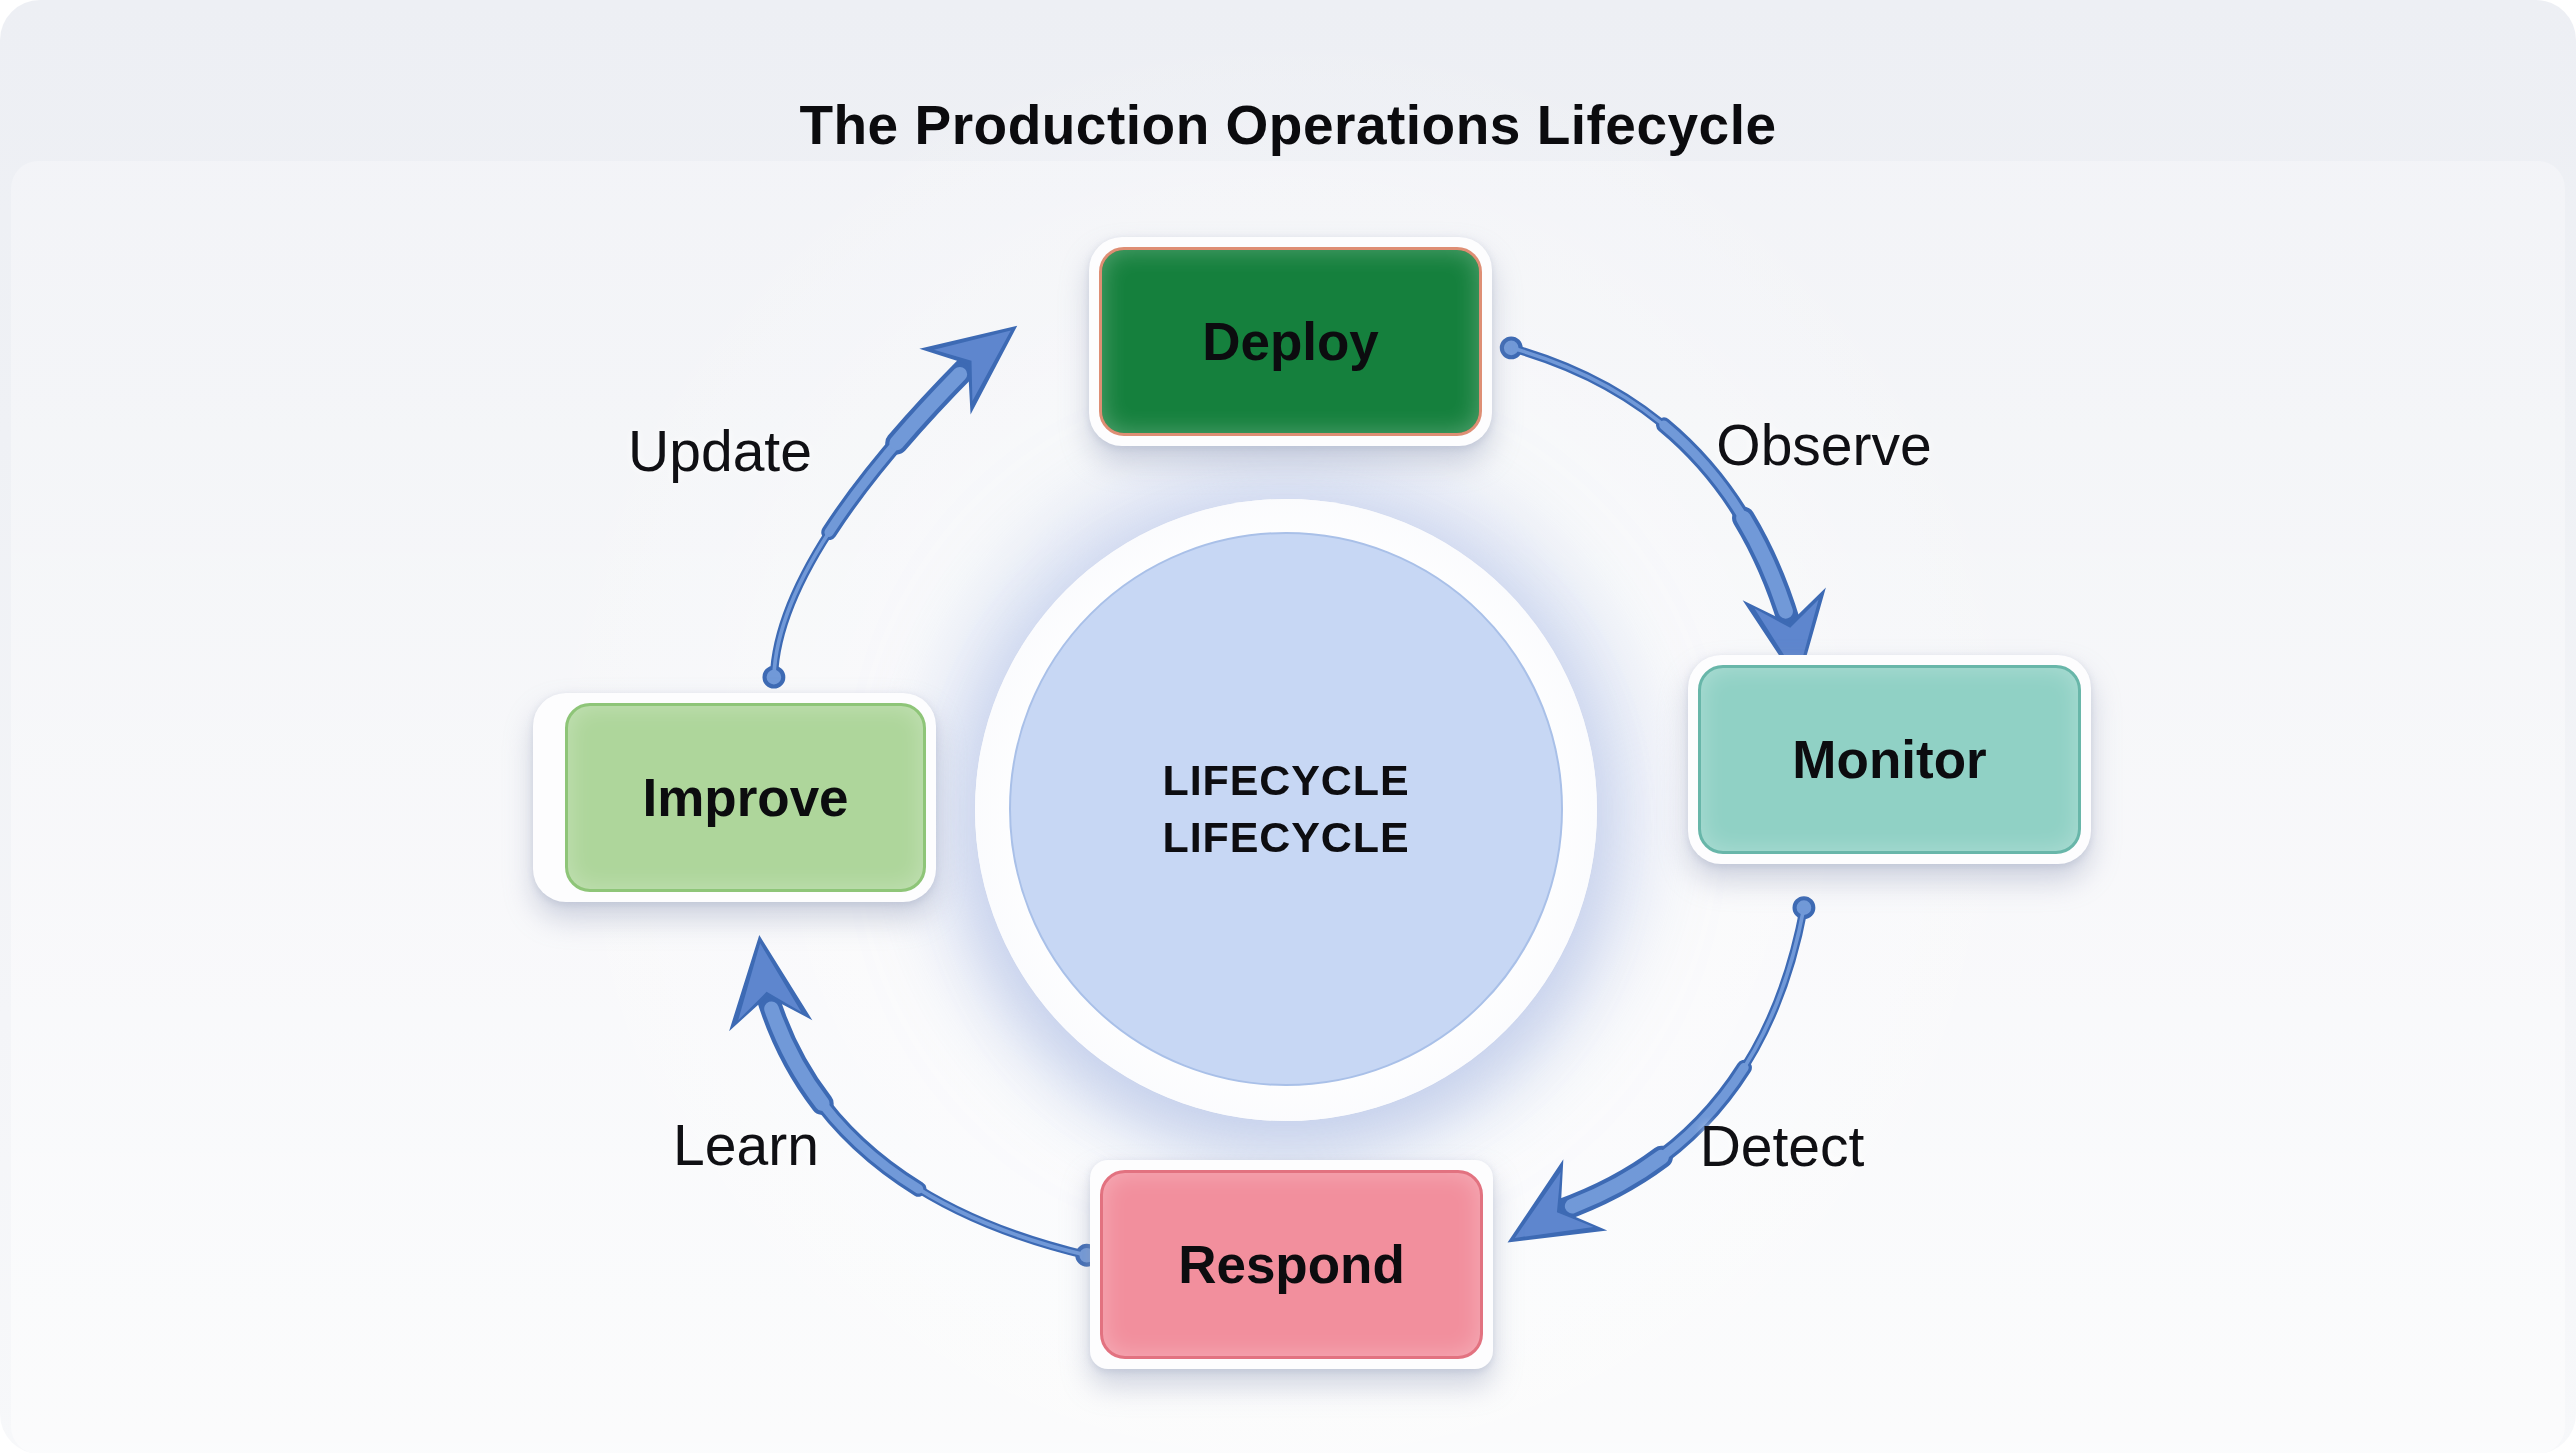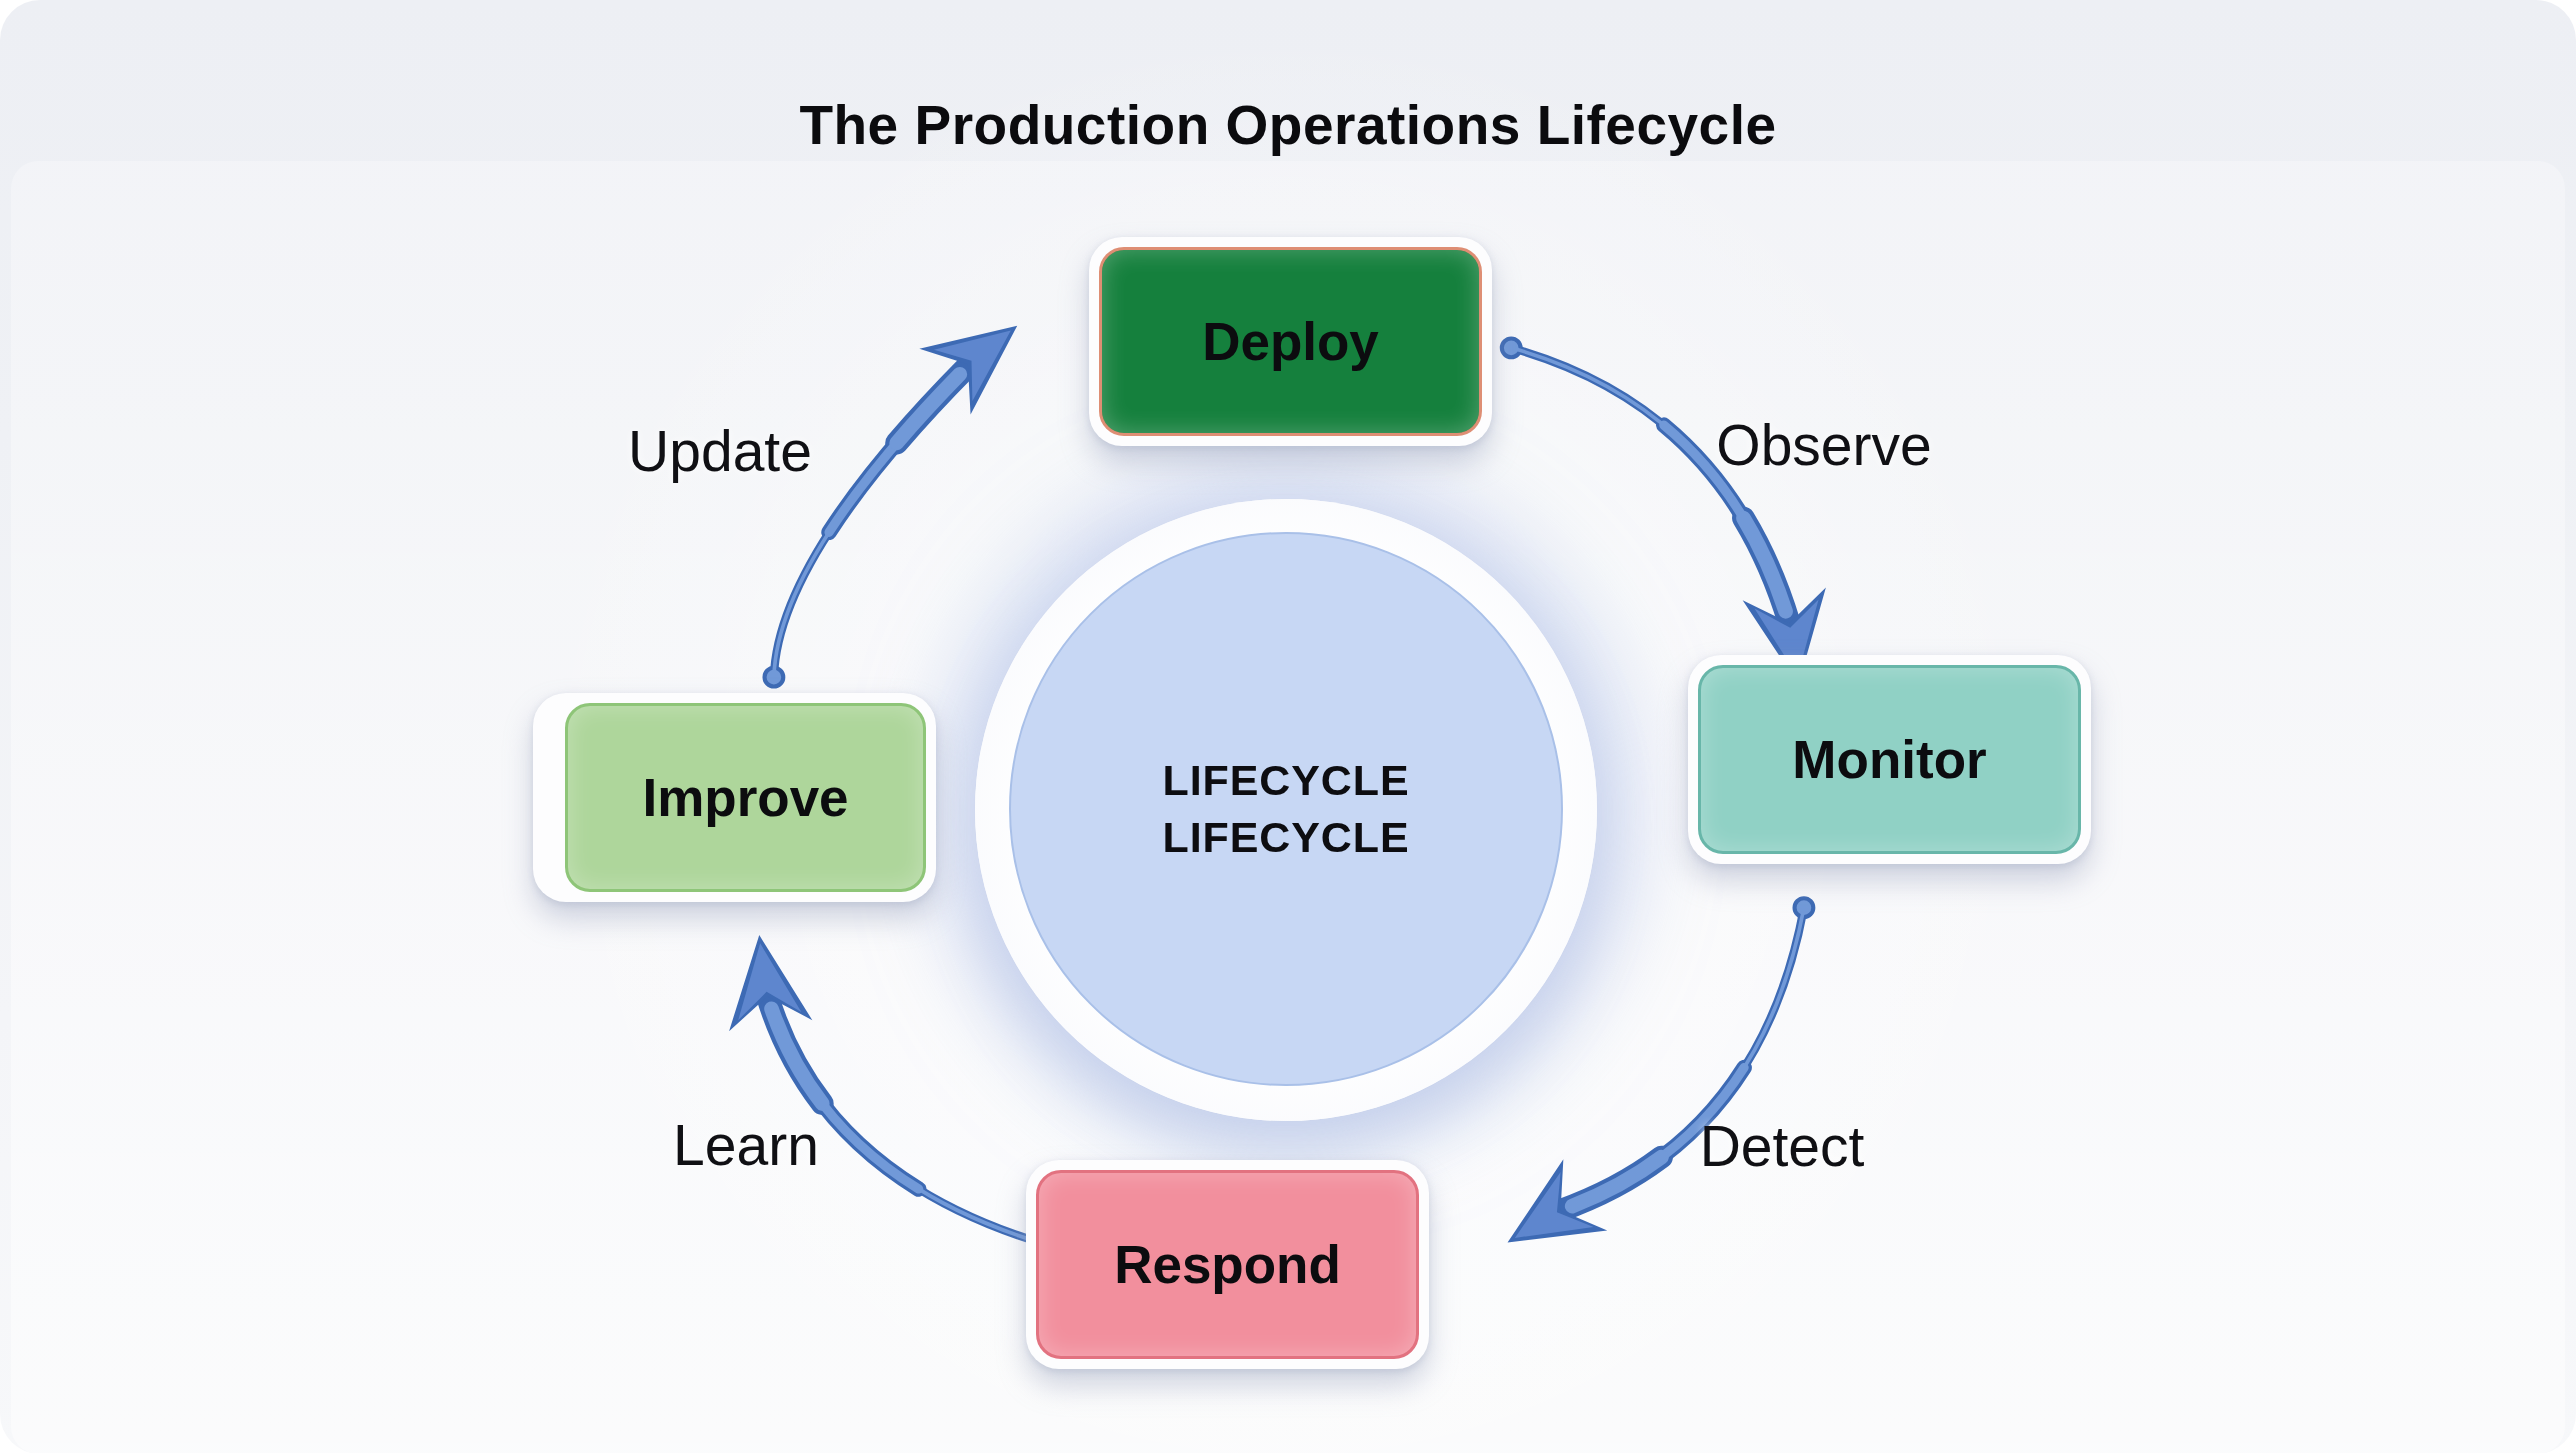--- a/index.html
+++ b/index.html
@@ -40,21 +40,21 @@
     box-shadow:0 16.5px 29px rgba(148,158,185,.42),0 2.7px 7.3px rgba(150,160,185,.28);
   }
   .node-inner{
     width:100%;height:100%;border-radius:25px;border:3.7px solid #999;box-sizing:border-box;
     display:flex;align-items:center;justify-content:center;
     font-weight:bold;font-size:53px;color:#0c0c0f;
     box-shadow:inset 0 0 24px rgba(255,255,255,.28);
   }
   .n-deploy{left:1089px;top:237px;}
   .n-monitor{left:1644px;top:655px;margin-left:44px;}
-  .n-respond{left:1026px;top:1160px;}
+  .n-respond{left:1090px;top:1160px;border-radius:18px;}
   .n-improve{left:533px;top:693px;padding-left:32px;}
   .circle-outer{
     position:absolute;left:975px;top:499px;width:622px;height:622px;border-radius:50%;
     background:radial-gradient(circle,#ffffff 55%,#f3f5fb 100%);
     box-shadow:0 0 82px 37px rgba(186,200,236,.62),0 24px 55px rgba(168,182,218,.45);
     z-index:2;
   }
   .circle-inner{
     position:absolute;left:1009px;top:532px;width:554px;height:554px;border-radius:50%;
     background:radial-gradient(circle at 50% 42%,#ccdbf6 0%,#c7d7f4 55%,#bfd0f0 100%);

